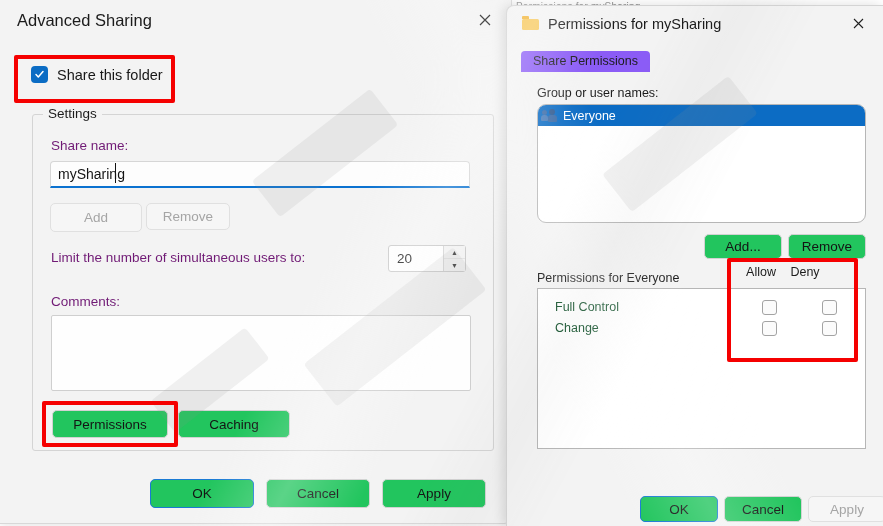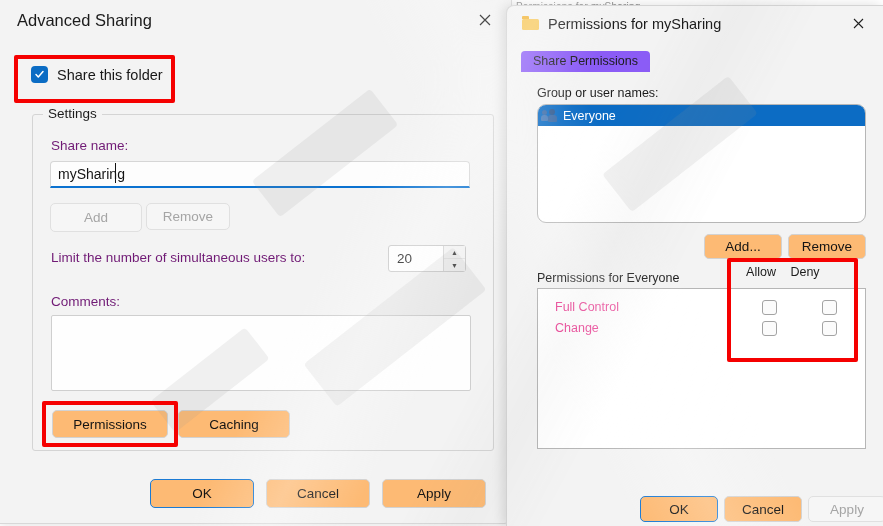--- a/index.html
+++ b/index.html
@@ -134,21 +134,21 @@
     left: 115px; top: 163px;
     width: 1px; height: 20px;
     background: #111;
     z-index: 3;
   }
 
   .btn {
     font-family: "Liberation Sans", sans-serif;
     font-size: 13.5px;
     color: #141414;
-    background: #fdba74;
+    background: #22c55e;
     border: 1px solid #d2d2d2;
     border-radius: 5px;
     cursor: pointer;
     display: flex; align-items: center; justify-content: center;
   }
   .btn.disabled { color: #a5a5a5; background: #f6f6f6; border-color: #e0e0e0; cursor: default; }
   .btn.focus { border: 1.6px solid #1a7ad4; }
 
   .btn-add    { position: absolute; left: 50px;  top: 203px; width: 92px; height: 29px; }
   .btn-remove { position: absolute; left: 146px; top: 203px; width: 84px; height: 27px; }
@@ -341,21 +341,21 @@
     border: 1px solid #b6b6b6;
   }
   .perm-row {
     position: relative;
     height: 21px;
   }
   .perm-row .nm {
     position: absolute;
     left: 17px; top: 3px;
     font-size: 12.5px;
-    color: #ec4899;
+    color: #14532d;
   }
   .cb-empty {
     position: absolute;
     width: 15px; height: 15px;
     border: 1px solid #a3a3a3;
     border-radius: 3px;
     background: #fbfbfb;
     top: 3px;
     cursor: pointer;
   }

